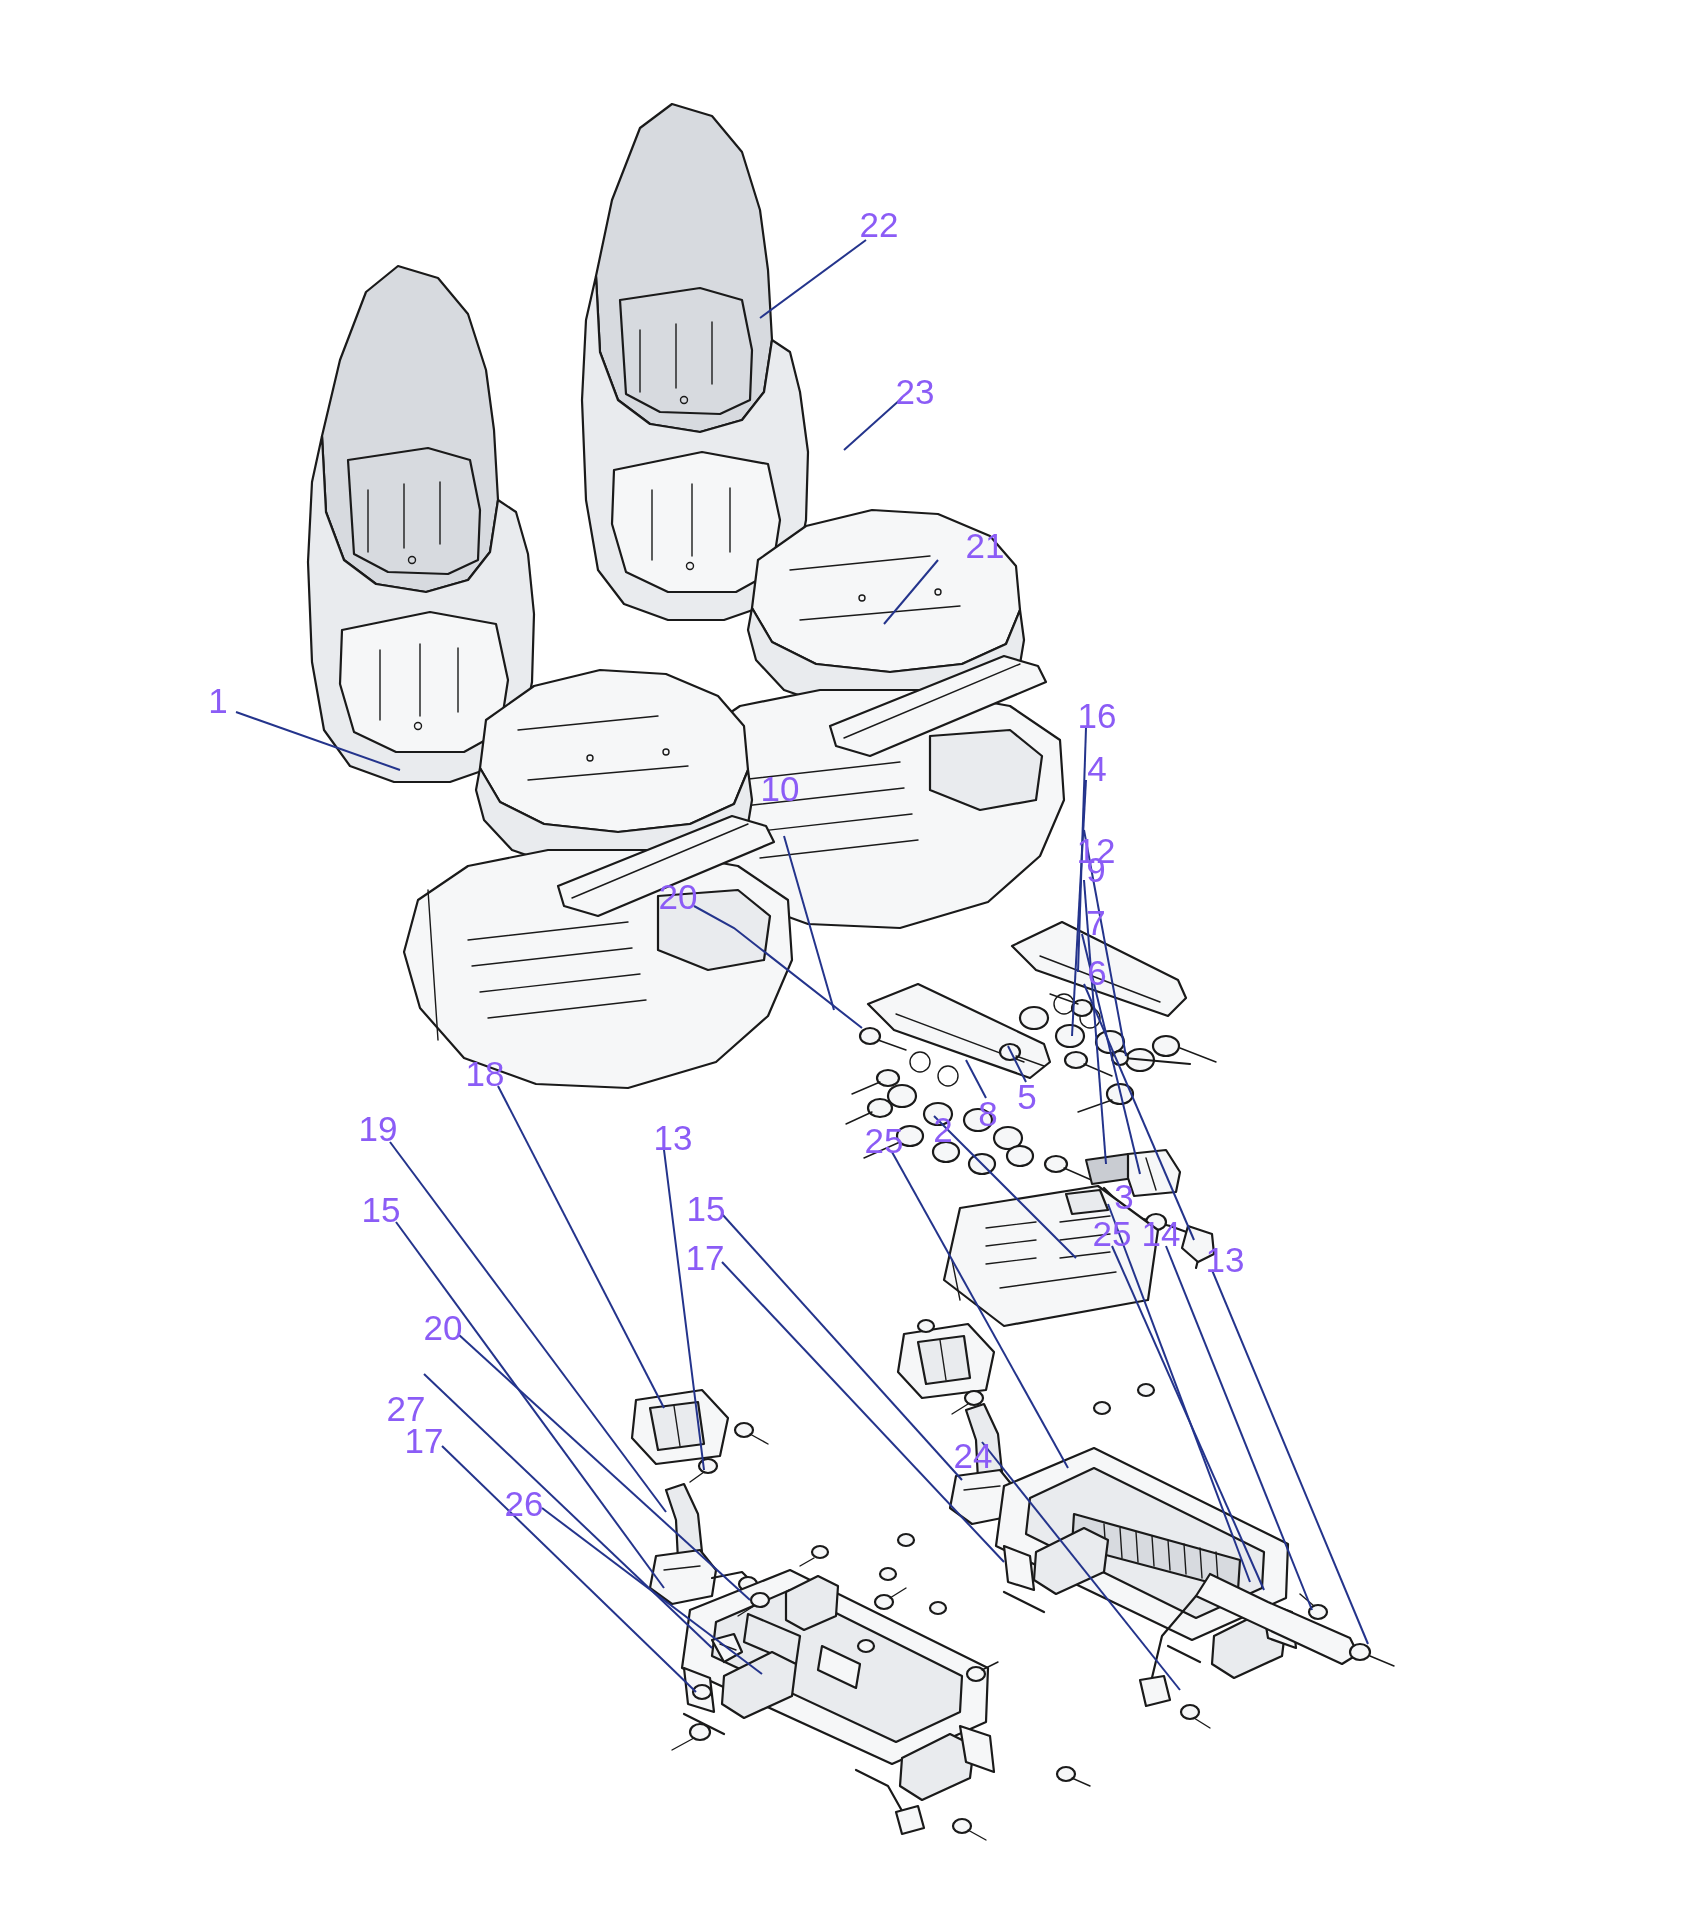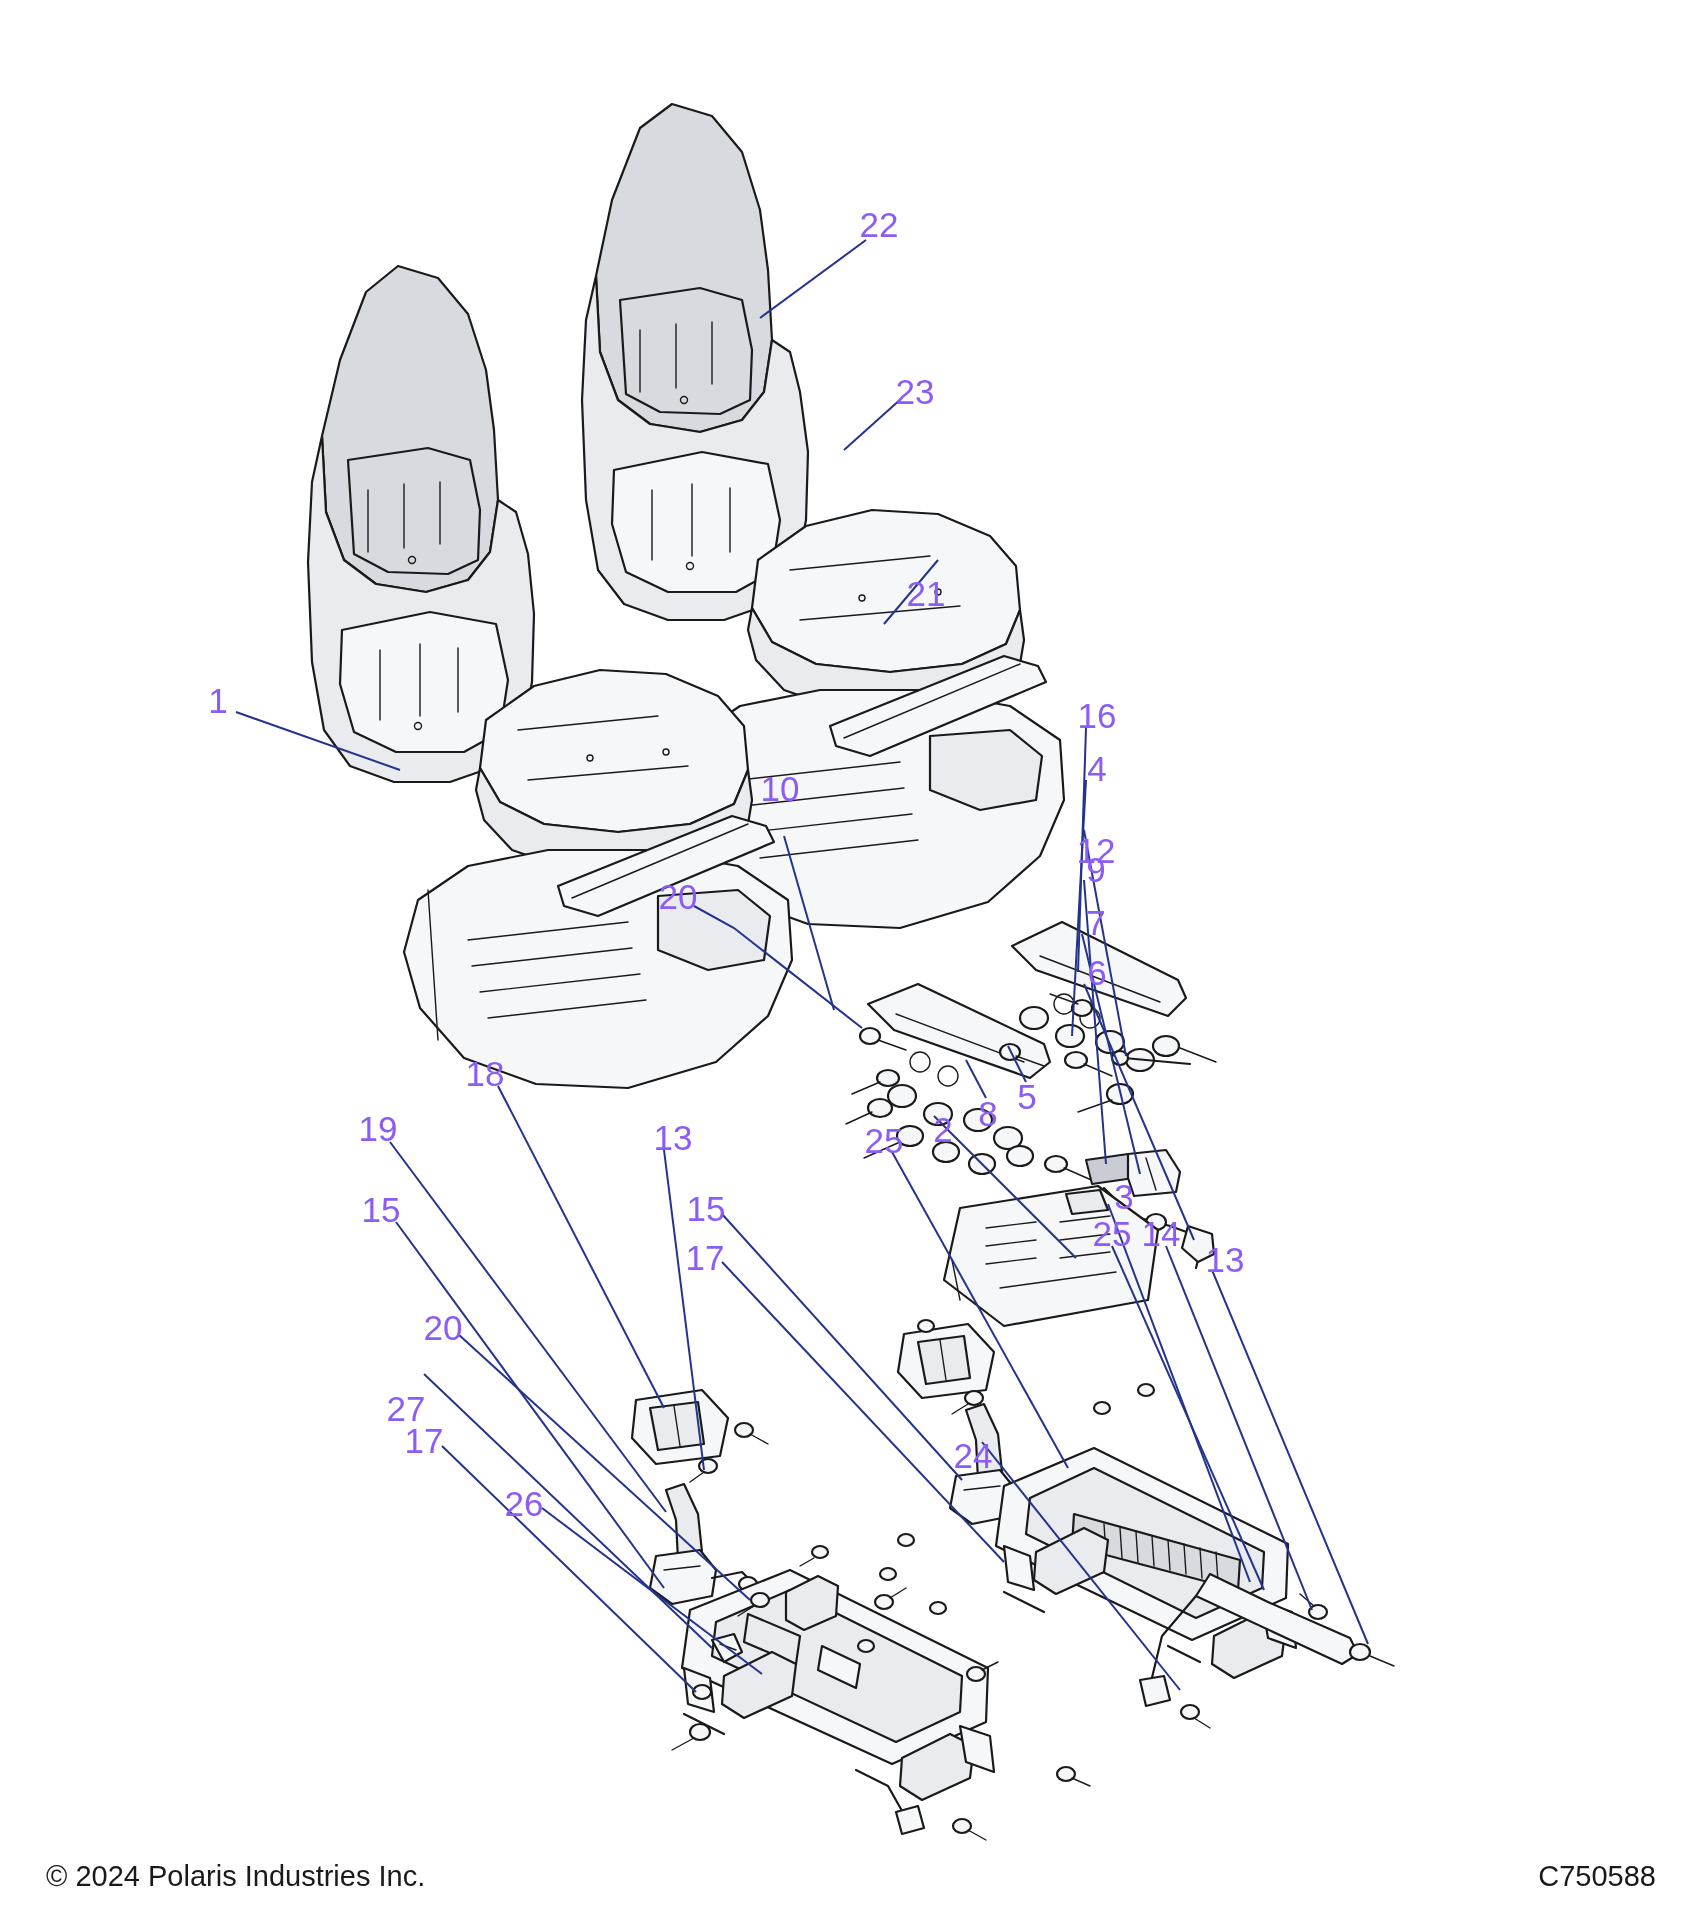--- a/index.html
+++ b/index.html
@@ -391,21 +391,21 @@
       <path class="lead" d="M1166,1246 L1312,1610"></path>
       <path class="lead" d="M1212,1270 L1368,1644"></path>
       <path class="lead" d="M982,1442 L1180,1690"></path>
     </g>
   </svg>
 
   <div class="callout-layer">
     <div class="callout" style="left:218px;  top:700px;">1</div>
     <div class="callout" style="left:879px;  top:224px;">22</div>
     <div class="callout" style="left:915px;  top:391px;">23</div>
-    <div class="callout" style="left:926px;  top:545px;margin-top:48px;">21</div>
+    <div class="callout" style="left:985px;  top:545px;">21</div>
     <div class="callout" style="left:1097px; top:715px;">16</div>
     <div class="callout" style="left:1097px; top:768px;">4</div>
     <div class="callout" style="left:1096px; top:850px;">12</div>
     <div class="callout" style="left:1096px; top:869px;">9</div>
     <div class="callout" style="left:1096px; top:922px;">7</div>
     <div class="callout" style="left:1097px; top:972px;">6</div>
     <div class="callout" style="left:780px;  top:788px;">10</div>
     <div class="callout" style="left:678px;  top:896px;">20</div>
     <div class="callout" style="left:1027px; top:1096px;">5</div>
     <div class="callout" style="left:988px;  top:1113px;">8</div>
@@ -421,18 +421,14 @@
     <div class="callout" style="left:706px;  top:1208px;">15</div>
     <div class="callout" style="left:705px;  top:1257px;">17</div>
     <div class="callout" style="left:884px;  top:1140px;">25</div>
     <div class="callout" style="left:1124px; top:1196px;">3</div>
     <div class="callout" style="left:1112px; top:1233px;">25</div>
     <div class="callout" style="left:1161px; top:1233px;text-align:center;">14</div>
     <div class="callout" style="left:1225px; top:1259px;">13</div>
     <div class="callout" style="left:973px;  top:1455px;">24</div>
   </div>
 
-  <div class="footer">
-    <div class="copyright">© 2024 Polaris Industries Inc.</div>
-    <div class="partnumber">C750588</div>
-  </div>
 
 </div>
 
 </body></html>

